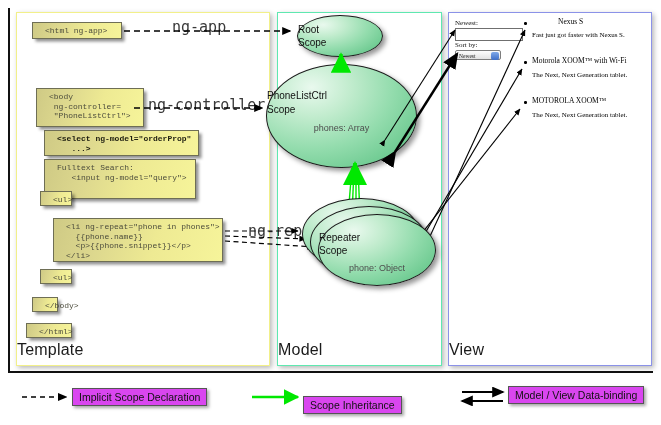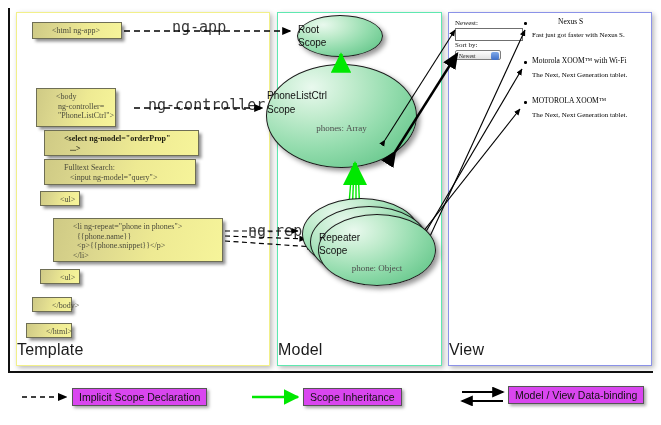--- a/index.html
+++ b/index.html
@@ -22,35 +22,35 @@
   #panel-view    {left:448px;top:12px;width:202px;height:352px;border-color:#8b92e8;}
 
   .panel-title{position:absolute;bottom:6px;left:0;width:100%;text-align:left;
     font-size:16px;color:#1a1a1a;letter-spacing:.2px;}
 
   
   .codebox{position:absolute;
     border:1px solid #6e6e55;
     background:linear-gradient(105deg,#cfca85 0%,#ddd88e 28%,#eeea93 60%,#f6f49a 100%);
     box-shadow:2.5px 2.5px 3px rgba(0,0,0,.45);
-    font-family:Liberation Serif, serif;
+    font-family:Liberation Mono, monospace;
     font-size:8px;line-height:9.6px;color:#4c4c3c;
-    padding:3px 19px;white-space:pre;box-sizing:border-box;}
+    padding:3px 12px;white-space:pre;box-sizing:border-box;}
   .codebox.bold{font-weight:bold;color:#1d1d10;}
 
   
   .scope{position:absolute;border-radius:50%;
     border:1.6px solid #1b1b1b;
     background:radial-gradient(ellipse at 30% 22%, #e9f9ee 0%, #c2ecce 26%, #93dcad 55%, #6fcb92 80%, #5bbd84 100%);
     box-shadow:3px 3px 5px rgba(0,0,0,.42);
     box-sizing:border-box;}
   .scope .s-title{position:absolute;left:0;width:100%;text-align:left;
     font-size:10px;color:#111;line-height:13px;}
   .scope .s-props{position:absolute;left:0;width:100%;text-align:center;
-    font-family:Liberation Serif, serif;
+    font-family:Liberation Sans, sans-serif;
     font-size:9px;line-height:10.5px;color:#4e4e4e;}
 
   
   .v-label{position:absolute;font-family:"Liberation Serif",serif;font-size:7px;color:#111;}
   .v-input{position:absolute;border:1px solid #6f6f6f;background:#fff;height:9px;}
   .v-select{position:absolute;height:10px;border:1px solid #7d7d7d;
     background:linear-gradient(#fdfdfd,#e2e2e2);
     border-radius:2px;font-family:"Liberation Serif",serif;font-size:5.5px;color:#222;
     box-sizing:border-box;padding-left:3px;line-height:10px;}
   .v-select .sel-btn{position:absolute;right:1px;top:1px;width:8px;height:8px;
@@ -76,26 +76,26 @@
 <div id="root">
 
   <div class="frame-left"></div>
   <div class="frame-bottom"></div>
 
   <div class="panel" id="panel-template">
     <div class="panel-title">Template</div>
   </div>
 
   <div class="codebox" style="left:32px;  top:22px;  width:90px;  height:17px;">&lt;html ng-app&gt;</div>
-  <div class="codebox" style="left:36px;  top:88px;  width:80px;  height:39px;">&lt;body
+  <div class="codebox" style="left:36px;  top:88px;  width:108px;  height:39px;">&lt;body
  ng-controller=
  "PhoneListCtrl"&gt;</div>
   <div class="codebox bold" style="left:44px;  top:130px; width:155px; height:26px;">&lt;select ng-model="orderProp"
    ...&gt;</div>
-  <div class="codebox" style="left:44px;  top:159px; width:152px; height:26px;">Fulltext Search:
+  <div class="codebox" style="left:44px;  top:159px; width:152px; height:40px;">Fulltext Search:
    &lt;input ng-model="query"&gt;</div>
   <div class="codebox" style="left:40px;  top:191px; width:32px;  height:15px;">&lt;ul&gt;</div>
   <div class="codebox" style="left:53px;  top:218px; width:170px; height:44px;">&lt;li ng-repeat="phone in phones"&gt;
   {{phone.name}}
   &lt;p&gt;{{phone.snippet}}&lt;/p&gt;
 &lt;/li&gt;</div>
   <div class="codebox" style="left:40px;  top:269px; width:32px;  height:15px;">&lt;ul&gt;</div>
   <div class="codebox" style="left:32px;  top:297px; width:23px;  height:15px;">&lt;/body&gt;</div>
   <div class="codebox" style="left:26px;  top:323px; width:46px;  height:15px;">&lt;/html&gt;</div>
 
@@ -144,21 +144,21 @@
 
   <div class="v-bullet" style="left:524px;top:101px;"></div>
   <div class="v-item" style="left:532px;top:96px;">MOTOROLA XOOM™</div>
   <div class="v-snip" style="left:532px;top:111px;">The Next, Next Generation tablet.</div>
 
   <div class="edge-label" style="left:172px;top:18px;">ng-app</div>
   <div class="edge-label" style="left:148px;top:96px;">ng-controller</div>
   <div class="edge-label" style="left:248px;top:222px;">ng-repeat</div>
 
   <div class="legend-box" style="left:72px;top:388px;">Implicit Scope Declaration</div>
-  <div class="legend-box" style="left:303px;top:388px;">Scope Inheritance</div>
+  <div class="legend-box" style="left:303px;top:396px;">Scope Inheritance</div>
   <div class="legend-box" style="left:508px;top:386px;">Model / View Data-binding</div>
 
   <svg class="overlay">
     <defs>
       <marker id="ah-black" markerWidth="7" markerHeight="7" refX="6" refY="3" orient="auto">
         <path d="M0,0 L7,3 L0,6 z" fill="#000"></path>
       </marker>
       <marker id="ah-black-s" markerWidth="6" markerHeight="6" refX="5.5" refY="2.6" orient="auto">
         <path d="M0,0 L6,2.6 L0,5.2 z" fill="#000"></path>
       </marker>

